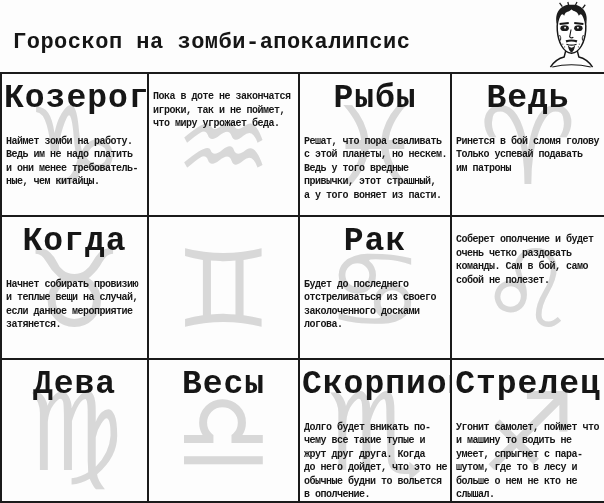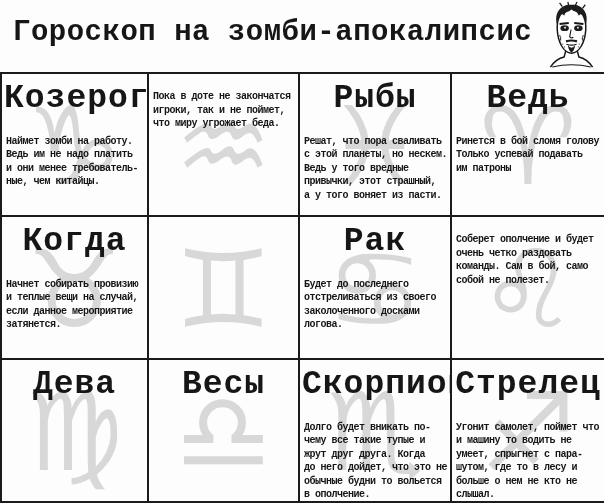--- a/index.html
+++ b/index.html
@@ -13,22 +13,22 @@
   .page {
     position: relative;
     width: 604px; height: 503px;
     background: #fdfdfd;
   }
   
   .header {
     position: absolute; top: 0; left: 0; right: 0; height: 72px;
   }
   .title {
-    position: absolute; left: 13px; top: 16px;
-    font-size: 29px; font-weight: bold;
+    position: absolute; left: 13px; top: 30px;
+    font-size: 22px; font-weight: bold;
     letter-spacing: 0.5px;
     white-space: nowrap;
   }
   .zombie {
     position: absolute; right: 5px; top: 1px;
     width: 55px; height: 68px;
   }
   
   .grid {
     position: absolute; top: 72px; left: 0; right: 0; bottom: 0;

